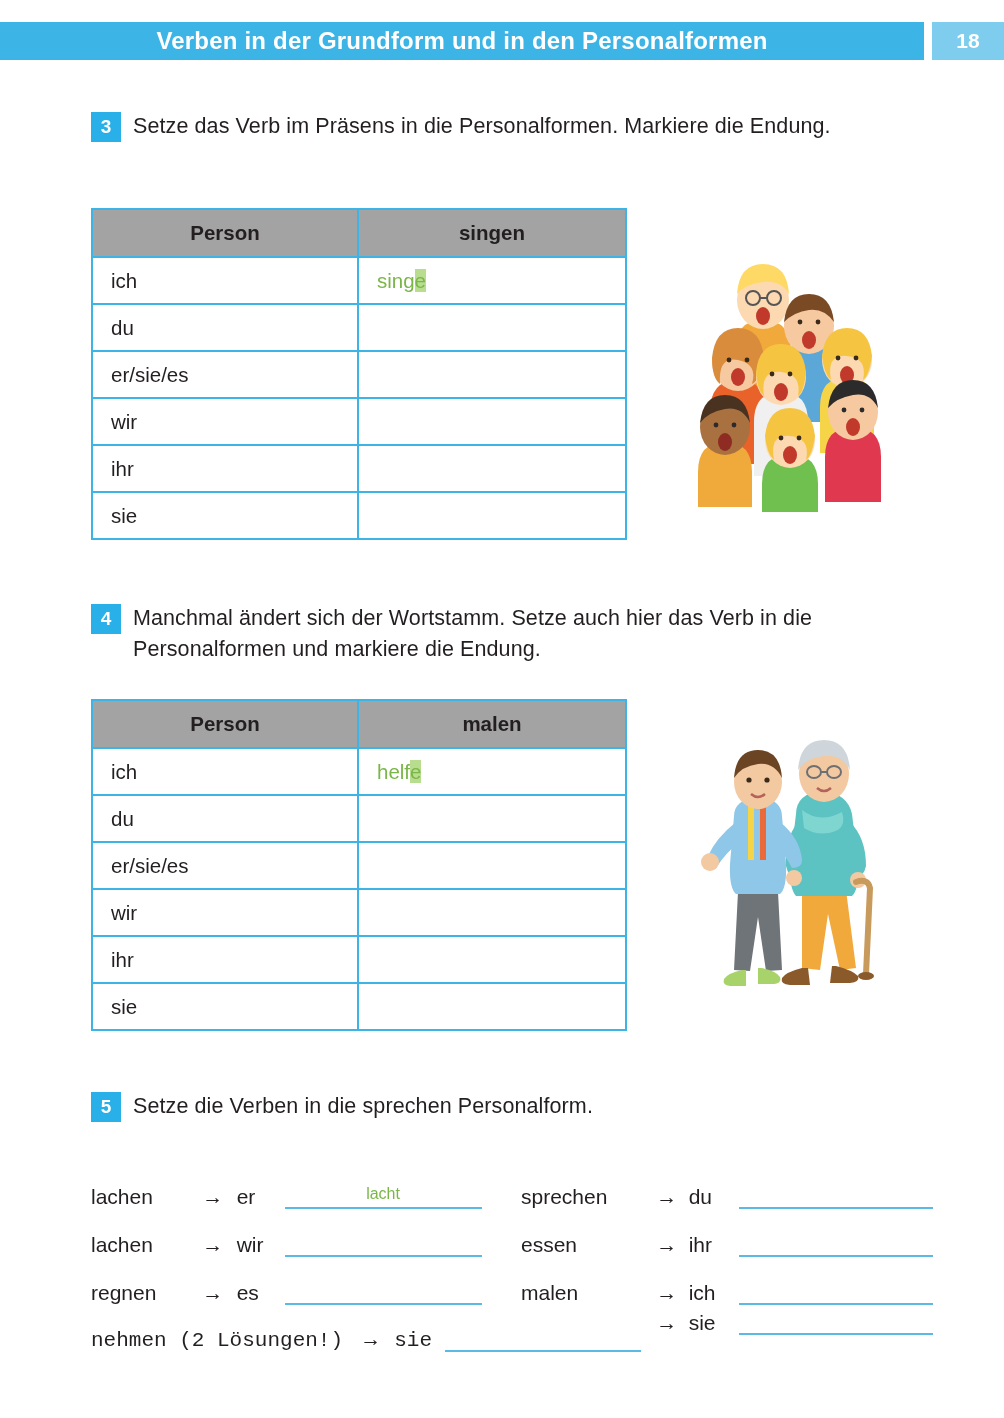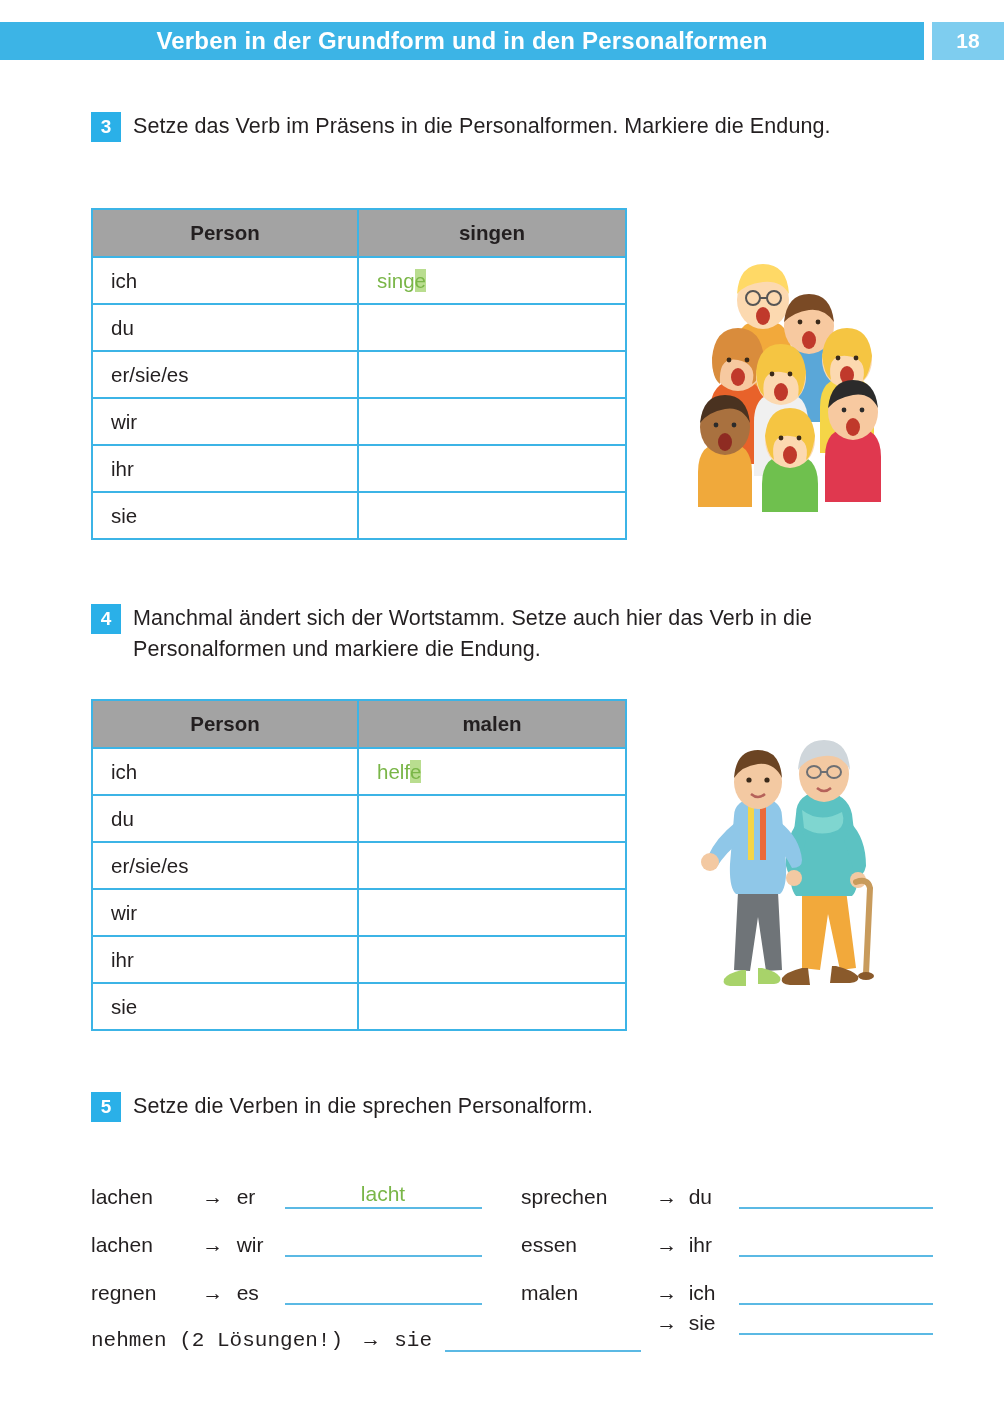--- a/index.html
+++ b/index.html
@@ -138,21 +138,21 @@
   .pron {
     display: inline-block;
   }
   .blank-filled {
     display: inline-block;
     border-bottom: 2px solid #5bb9e4;
     height: 28px;
     vertical-align: bottom;
     text-align: center;
     color: #7ab648;
-    font-size: 21px;
+    font-size: 16px;
     line-height: 26px;
   }
 </style>
 </head>
 <body>
 
 <div class="page-header">
   <div class="header-bar"></div>
   <div class="header-title">Verben in der Grundform und in den Personalformen</div>
   <div class="page-number-box"></div>

